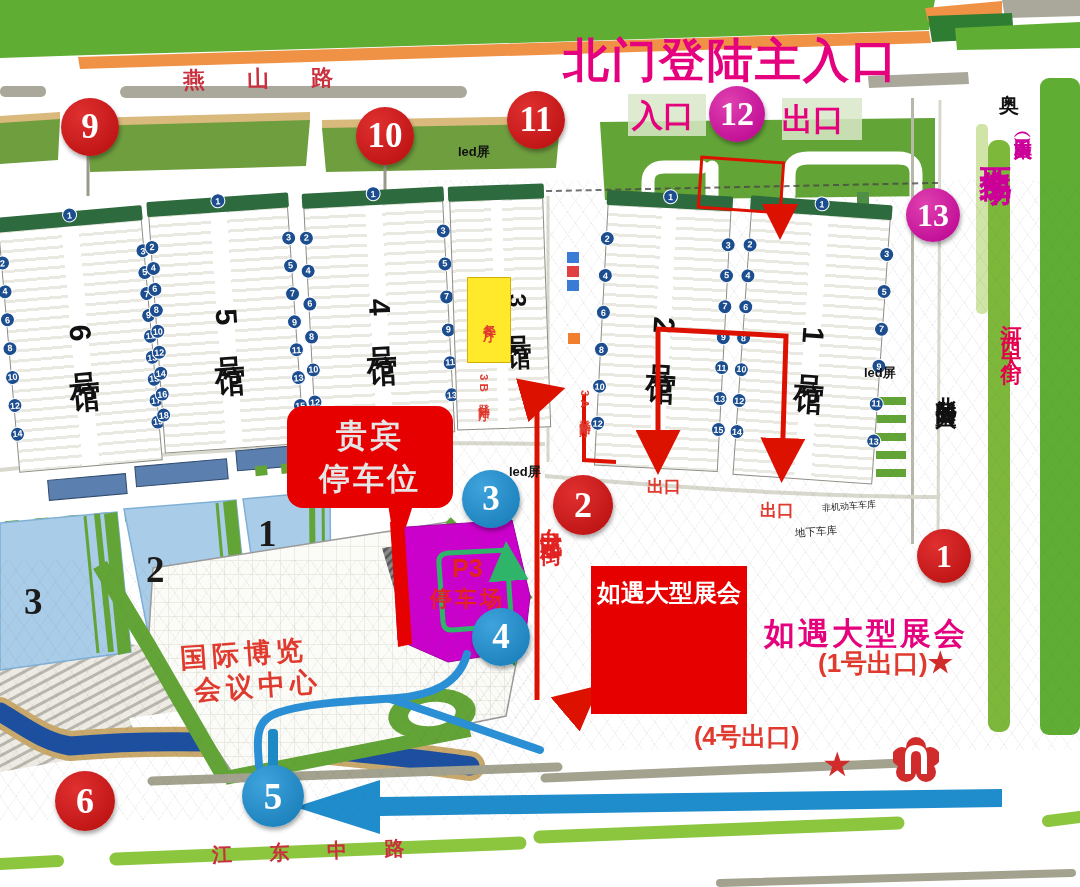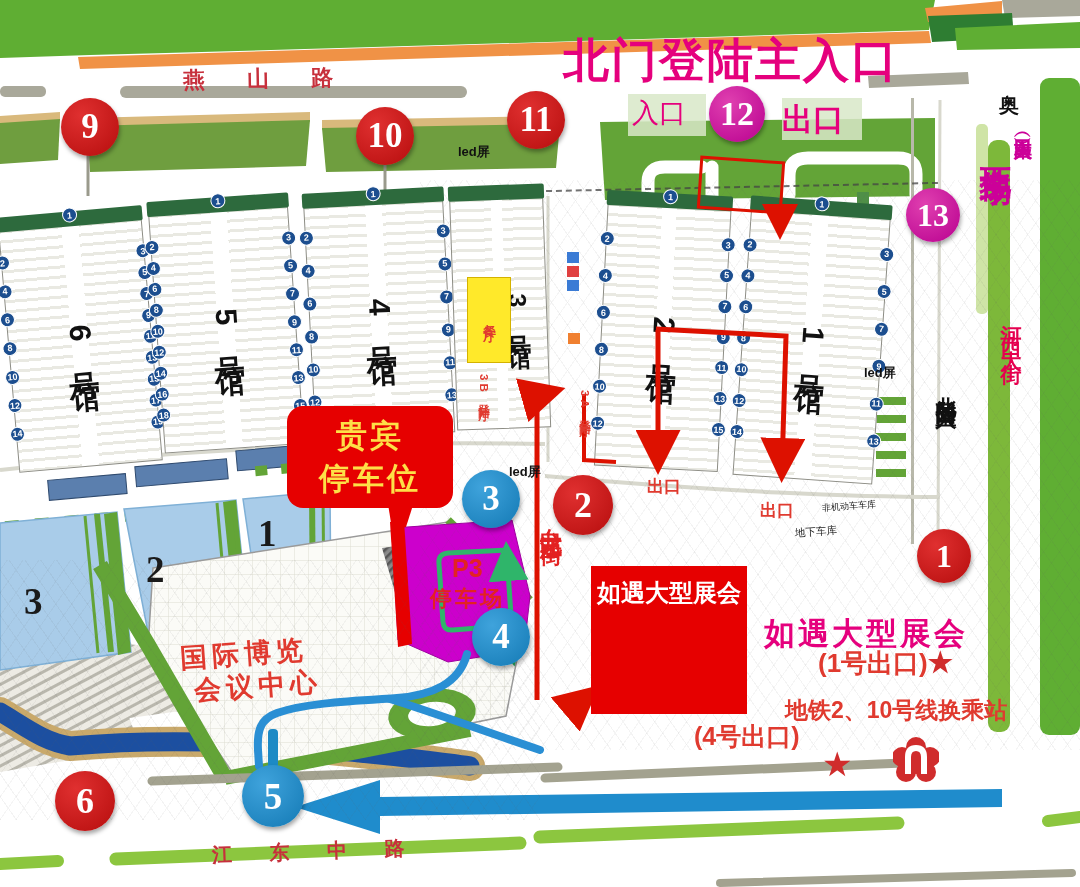--- a/index.html
+++ b/index.html
@@ -26,21 +26,21 @@
   .marker.red{background:radial-gradient(circle at 35% 30%,#e03030,#b60d0d)}
   .marker.blue{background:radial-gradient(circle at 35% 30%,#3fa3dc,#1379b4)}
   .marker.magenta{background:radial-gradient(circle at 35% 30%,#e040b0,#b8008f)}
   .stem{position:absolute;z-index:12;width:10px;height:42px;border-radius:4px;background:#1d8ac5}
   .pool-num{position:absolute;z-index:20;font-family:"Liberation Serif",serif;font-weight:700;font-size:37px;color:#1a1a1a}
   .led{position:absolute;z-index:35;font-size:13px;font-weight:700;color:#111;white-space:nowrap}
   .lbl{position:absolute;z-index:35;white-space:nowrap}
   .v{writing-mode:vertical-rl}
   #vip-box{position:absolute;left:287px;top:406px;width:166px;height:102px;background:#e60000;border-radius:16px;
      z-index:38;display:flex;flex-direction:column;align-items:center;justify-content:center;
-     color:#fde047;font-weight:800;font-size:31px;line-height:1.4;letter-spacing:3px}
+     color:#e5e5e5;font-weight:800;font-size:31px;line-height:1.4;letter-spacing:3px}
   #warning-box{position:absolute;left:591px;top:566px;width:156px;height:148px;background:#e60000;z-index:40;
      color:#fff;font-weight:700;font-size:24px;line-height:1.6;padding:8px 6px;box-sizing:border-box}
   #xx-badge{position:absolute;left:505px;top:701px;width:70px;height:56px;border:4px solid #d40000;border-radius:50%;
      z-index:45;display:flex;align-items:center;justify-content:center;color:#d40000;font-weight:800;font-size:28px;
      font-family:"Liberation Serif",serif;background:rgba(255,255,255,.6)}
   #restaurant-box{position:absolute;left:467px;top:277px;width:42px;height:84px;background:#ffe92a;
      border:1px solid #d4b200;z-index:12;display:flex;align-items:center;justify-content:center}
   #dash-line{position:absolute;left:546px;top:186px;width:392px;border-top:2px dashed #444;z-index:8;
      transform:rotate(-1.2deg);opacity:.75}
   .mini{position:absolute;z-index:13;width:12px;height:11px}
@@ -208,21 +208,21 @@
     <path d="M568,712 L588,695" stroke="#dd1100" stroke-width="5" fill="none" marker-end="url(#arR)"></path>
 
     <path d="M508,550 L448,553 Q438,554 439,564 L443,622 Q444,631 453,630 L503,626 Q512,625 511,616 L507,556" stroke="#2fb56a" stroke-width="5" fill="none" marker-end="url(#arG)"></path>
     <path d="M505,628 L511,652" stroke="#2fb56a" stroke-width="5" fill="none" marker-end="url(#arG)"></path>
 
     <path d="M467,654 C459,684 432,695 397,698 C352,701 305,703 277,713 C260,719 257,731 258,750 L259,766" stroke="#2a8fd4" stroke-width="8" fill="none" stroke-linecap="round"></path>
     <path d="M390,699 C432,712 475,728 540,750" stroke="#2a8fd4" stroke-width="8" fill="none" stroke-linecap="round"></path>
   </svg>
 
   <div class="lbl" style="left:563px;top:30px;font-size:46px;font-weight:800;color:#e5007d;letter-spacing:2px;z-index:70">北门登陆主入口</div>
-  <div class="lbl" style="left:632px;top:95px;font-size:27px;font-weight:400;color:#e5007d;z-index:70">入口</div>
+  <div class="lbl" style="left:632px;top:95px;font-size:31px;font-weight:700;color:#e5007d;z-index:70">入口</div>
   <div class="lbl" style="left:782px;top:99px;font-size:31px;font-weight:800;color:#e5007d;z-index:70">出口</div>
 
   <div class="lbl" style="left:183px;top:64px;font-size:22px;font-weight:700;color:#c7303c;letter-spacing:18px;transform:rotate(-1deg)">燕 山 路</div>
   <div class="lbl" style="left:212px;top:838px;font-size:20px;font-weight:700;color:#c7303c;letter-spacing:16px;transform:rotate(-2deg)">江 东 中 路</div>
   <div class="lbl v" style="left:997px;top:308px;font-size:21px;font-weight:700;color:#e5004f;letter-spacing:13px">河西大街</div>
   <div class="lbl v" style="left:536px;top:510px;font-size:22px;font-weight:700;color:#e32222;letter-spacing:4px">白龙江西街</div>
 
   <div class="lbl" style="left:999px;top:92px;font-size:20px;font-weight:700;color:#111">奥</div>
   <div class="lbl v" style="left:1014px;top:126px;font-size:18px;font-weight:800;color:#cc0099;line-height:1">（大巴车出入口）</div>
   <div class="lbl v" style="left:974px;top:142px;font-size:31px;font-weight:800;color:#cc0099;letter-spacing:2px">地下停车场</div>
@@ -253,21 +253,20 @@
 
   <div id="warning-box">
     <div>如遇大型展会</div>
   </div>
 
 
   <div class="lbl" style="left:764px;top:613px;font-size:31px;font-weight:800;color:#e5007d;letter-spacing:3px">如遇大型展会</div>
   <div class="lbl" style="left:818px;top:646px;font-size:26px;font-weight:800;color:#e03a2f">
     <span>(1号出口)</span><span style="font-size:28px;color:#d02c2c">★</span>
   </div>
-  <div class="lbl" style="left:785px;top:695px;font-size:23px;font-weight:800;color:#e03a2f">地铁2、10号线换乘站</div>
   <div class="lbl" style="left:694px;top:720px;font-size:25px;font-weight:800;color:#e03a2f">(4号出口)</div>
   <div class="lbl" style="left:822px;top:744px;font-size:34px;color:#d02c2c">★</div>
   <svg class="layer" style="left:893px;top:736px;z-index:36" width="46" height="48" viewBox="0 0 46 48">
     <g fill="#d02c2c">
       <circle cx="23" cy="11" r="10"></circle>
         <circle cx="9" cy="21" r="10"></circle>
         <circle cx="37" cy="21" r="10"></circle>
       <circle cx="13" cy="36" r="10"></circle>
         <circle cx="33" cy="36" r="10"></circle>
         <circle cx="23" cy="24" r="14"></circle>

